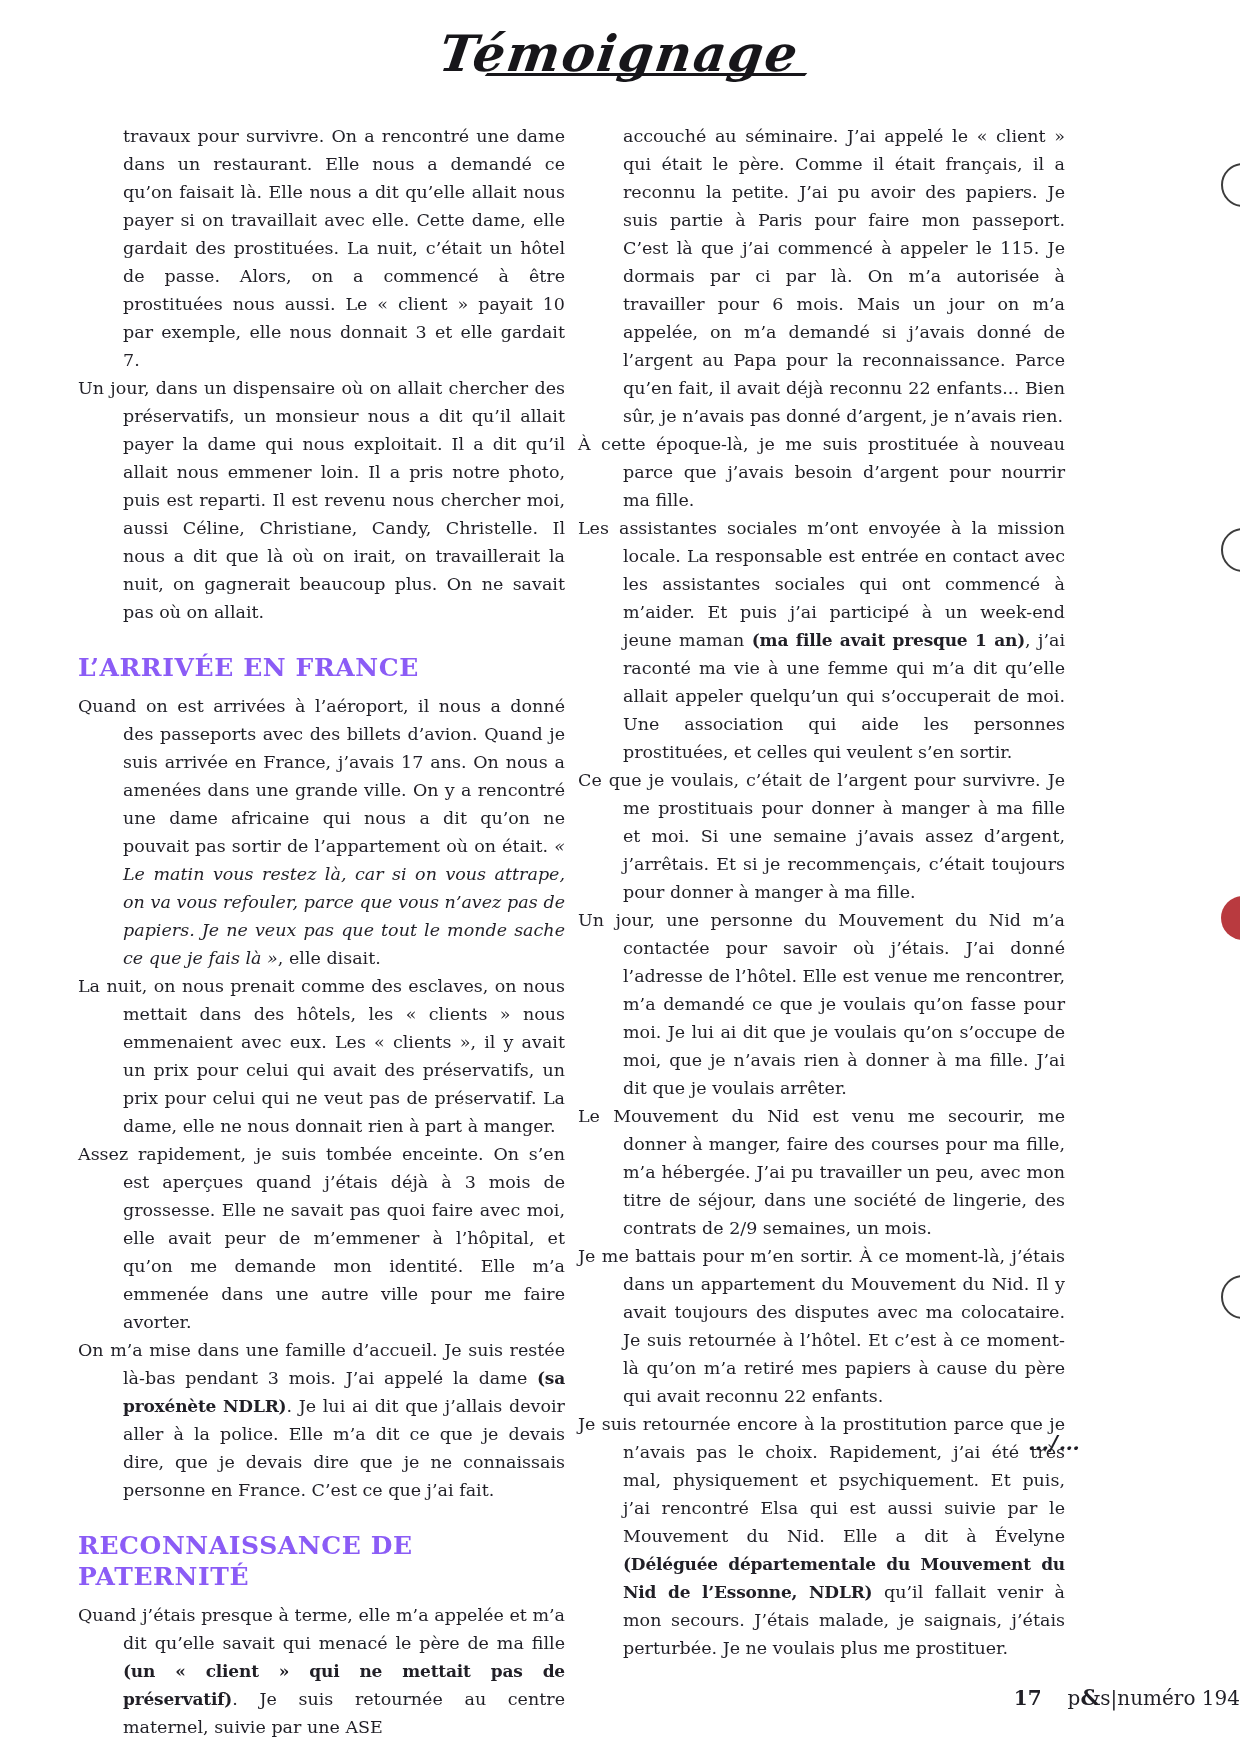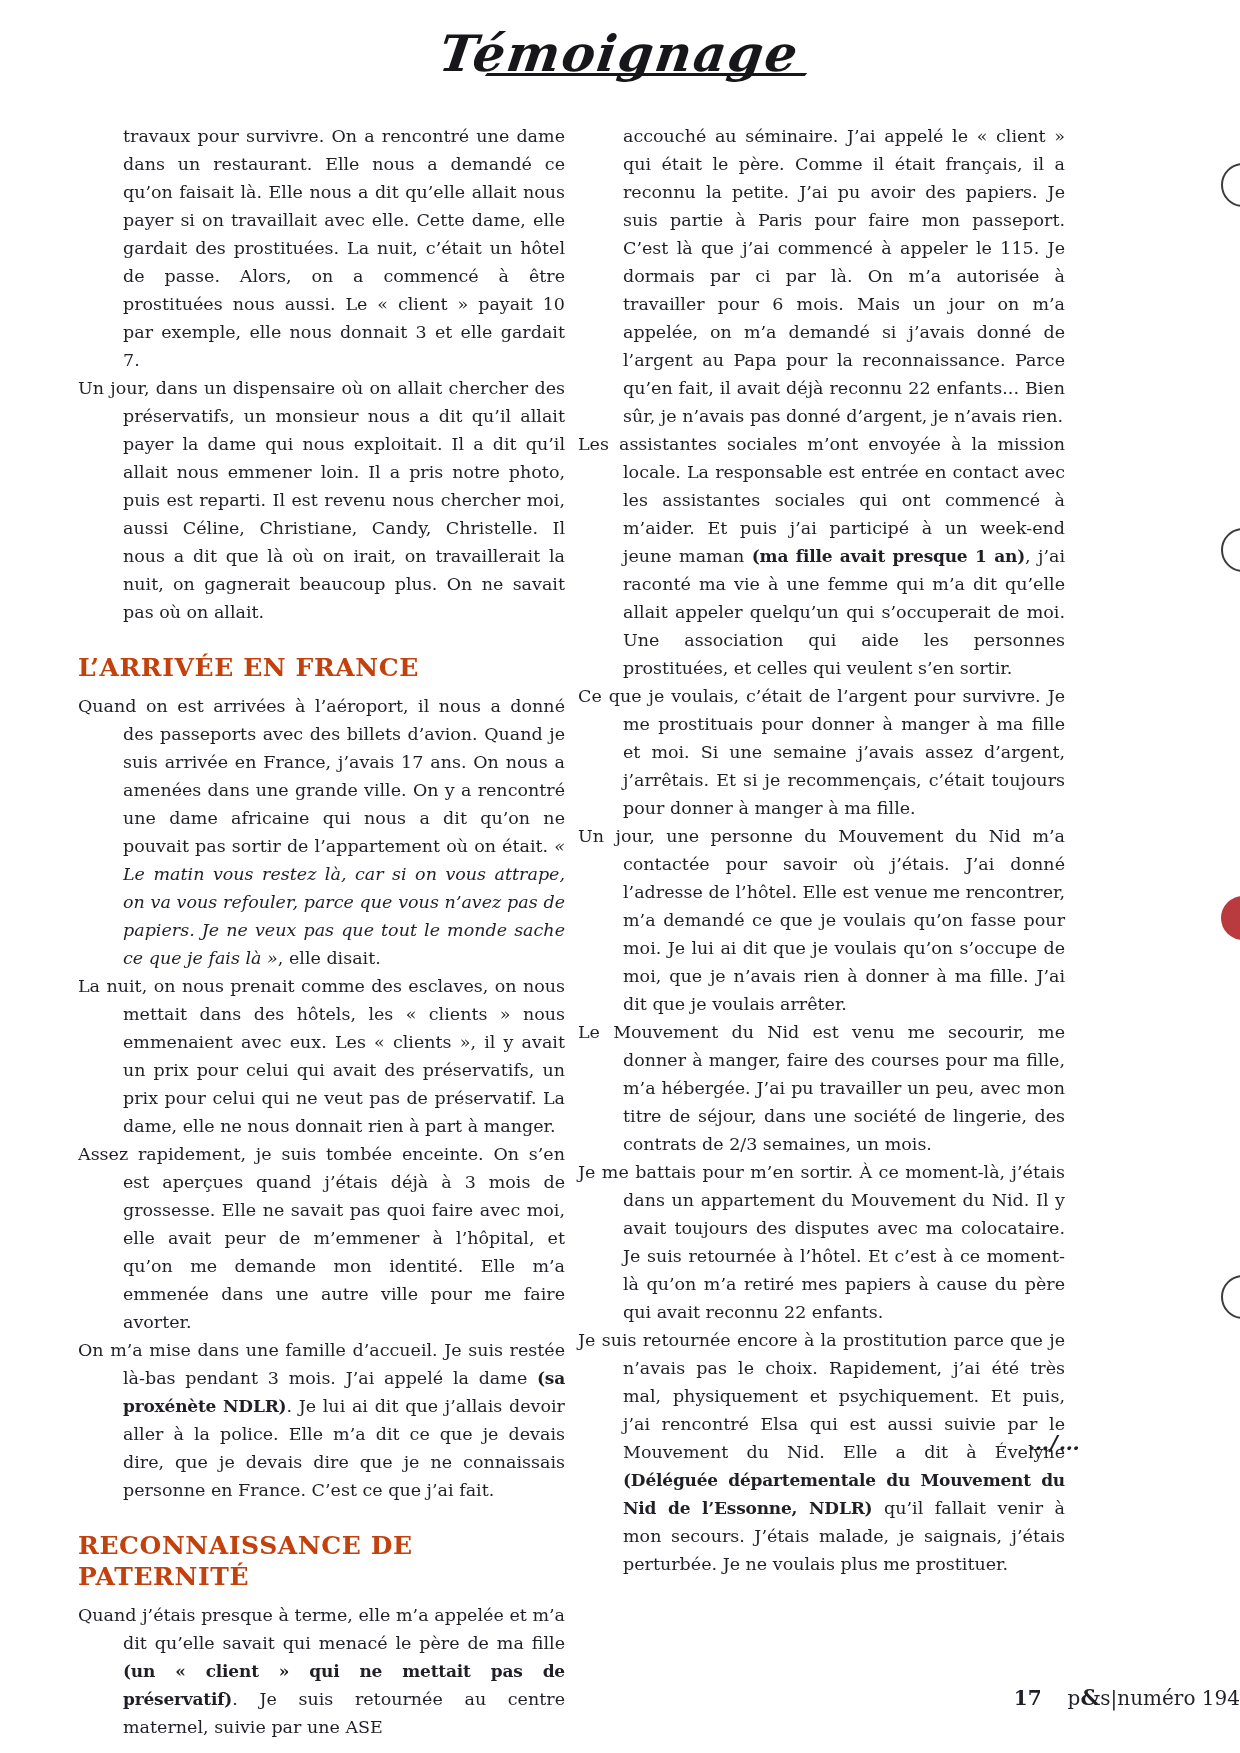--- a/index.html
+++ b/index.html
@@ -66,21 +66,21 @@
   .seg-bold-note { font-weight: bold; font-size: 17px; letter-spacing: -0.2px; }
 
   .section-heading {
     font-size: 25px;
     line-height: 31px;
     font-weight: bold;
     letter-spacing: 0.6px;
     margin: 26px 0 9px 0;
     white-space: pre-line;
     text-indent: 0;
-    color: #c2410c;
+    color: #8b5cf6;
   }
 
   
   .edge-circle {
     position: absolute;
     left: 1221px;
     width: 44px;
     height: 44px;
     border-radius: 50%;
     border: 2px solid #3c3c3c;
@@ -139,24 +139,25 @@
       <h2 class="section-heading">L’ARRIVÉE EN FRANCE</h2>
       <p class="para"><span class="seg-normal">Quand on est arrivées à l’aéroport, il nous a donné des passeports avec des billets d’avion. Quand je suis arrivée en France, j’avais 17 ans. On nous a amenées dans une grande ville. On y a rencontré une dame africaine qui nous a dit qu’on ne pouvait pas sortir de l’appartement où on était. </span><span class="seg-italic">« Le matin vous restez là, car si on vous attrape, on va vous refouler, parce que vous n’avez pas de papiers. Je ne veux pas que tout le monde sache ce que je fais là »</span><span class="seg-normal">, elle disait.</span></p>
       <p class="para"><span class="seg-normal">La nuit, on nous prenait comme des esclaves, on nous mettait dans des hôtels, les « clients » nous emmenaient avec eux. Les « clients », il y avait un prix pour celui qui avait des préservatifs, un prix pour celui qui ne veut pas de préservatif. La dame, elle ne nous donnait rien à part à manger.</span></p>
       <p class="para"><span class="seg-normal">Assez rapidement, je suis tombée enceinte. On s’en est aperçues quand j’étais déjà à 3 mois de grossesse. Elle ne savait pas quoi faire avec moi, elle avait peur de m’emmener à l’hôpital, et qu’on me demande mon identité. Elle m’a emmenée dans une autre ville pour me faire avorter.</span></p>
       <p class="para"><span class="seg-normal">On m’a mise dans une famille d’accueil. Je suis restée là-bas pendant 3 mois. J’ai appelé la dame </span><span class="seg-bold-note">(sa proxénète NDLR)</span><span class="seg-normal">. Je lui ai dit que j’allais devoir aller à la police. Elle m’a dit ce que je devais dire, que je devais dire que je ne connaissais personne en France. C’est ce que j’ai fait.</span></p>
       <h2 class="section-heading">RECONNAISSANCE DE PATERNITÉ</h2>
       <p class="para"><span class="seg-normal">Quand j’étais presque à terme, elle m’a appelée et m’a dit qu’elle savait qui menacé le père de ma fille </span><span class="seg-bold-note">(un « client » qui ne mettait pas de préservatif)</span><span class="seg-normal">. Je suis retournée au centre maternel, suivie par une ASE </span></p>
     </div>
   <div class="col col-right">
       <p class="para continued"><span class="seg-normal">accouché au séminaire. J’ai appelé le « client » qui était le père. Comme il était français, il a reconnu la petite. J’ai pu avoir des papiers. Je suis partie à Paris pour faire mon passeport. C’est là que j’ai commencé à appeler le 115. Je dormais par ci par là. On m’a autorisée à travailler pour 6 mois. Mais un jour on m’a appelée, on m’a demandé si j’avais donné de l’argent au Papa pour la reconnaissance. Parce qu’en fait, il avait déjà reconnu 22 enfants... Bien sûr, je n’avais pas donné d’argent, je n’avais rien.</span></p>
+      <p class="para"><span class="seg-normal">À cette époque-là, je me suis prostituée à nouveau parce que j’avais besoin d’argent pour nourrir ma fille.</span></p>
       <p class="para"><span class="seg-normal">Les assistantes sociales m’ont envoyée à la mission locale. La responsable est entrée en contact avec les assistantes sociales qui ont commencé à m’aider. Et puis j’ai participé à un week-end jeune maman </span><span class="seg-bold-note">(ma fille avait presque 1 an)</span><span class="seg-normal">, j’ai raconté ma vie à une femme qui m’a dit qu’elle allait appeler quelqu’un qui s’occuperait de moi. Une association qui aide les personnes prostituées, et celles qui veulent s’en sortir.</span></p>
       <p class="para"><span class="seg-normal">Ce que je voulais, c’était de l’argent pour survivre. Je me prostituais pour donner à manger à ma fille et moi. Si une semaine j’avais assez d’argent, j’arrêtais. Et si je recommençais, c’était toujours pour donner à manger à ma fille.</span></p>
       <p class="para"><span class="seg-normal">Un jour, une personne du Mouvement du Nid m’a contactée pour savoir où j’étais. J’ai donné l’adresse de l’hôtel. Elle est venue me rencontrer, m’a demandé ce que je voulais qu’on fasse pour moi. Je lui ai dit que je voulais qu’on s’occupe de moi, que je n’avais rien à donner à ma fille. J’ai dit que je voulais arrêter.</span></p>
-      <p class="para"><span class="seg-normal">Le Mouvement du Nid est venu me secourir, me donner à manger, faire des courses pour ma fille, m’a hébergée. J’ai pu travailler un peu, avec mon titre de séjour, dans une société de lingerie, des contrats de 2/3 semaines, un mois.</span></p>
+      <p class="para"><span class="seg-normal">Le Mouvement du Nid est venu me secourir, me donner à manger, faire des courses pour ma fille, m’a hébergée. J’ai pu travailler un peu, avec mon titre de séjour, dans une société de lingerie, des contrats de 2/9 semaines, un mois.</span></p>
       <p class="para"><span class="seg-normal">Je me battais pour m’en sortir. À ce moment-là, j’étais dans un appartement du Mouvement du Nid. Il y avait toujours des disputes avec ma colocataire. Je suis retournée à l’hôtel. Et c’est à ce moment-là qu’on m’a retiré mes papiers à cause du père qui avait reconnu 22 enfants.</span></p>
       <p class="para"><span class="seg-normal">Je suis retournée encore à la prostitution parce que je n’avais pas le choix. Rapidement, j’ai été très mal, physiquement et psychiquement. Et puis, j’ai rencontré Elsa qui est aussi suivie par le Mouvement du Nid. Elle a dit à Évelyne </span><span class="seg-bold-note">(Déléguée départementale du Mouvement du Nid de l’Essonne, NDLR)</span><span class="seg-normal"> qu’il fallait venir à mon secours. J’étais malade, je saignais, j’étais perturbée. Je ne voulais plus me prostituer.</span></p>
     </div>
 
   <div class="edge-circle ec-1"></div>
   <div class="edge-circle ec-2"></div>
   <div class="edge-circle ec-3 filled"></div>
   <div class="edge-circle ec-4"></div>
 
   <div class="continuation-mark">…/…</div>

